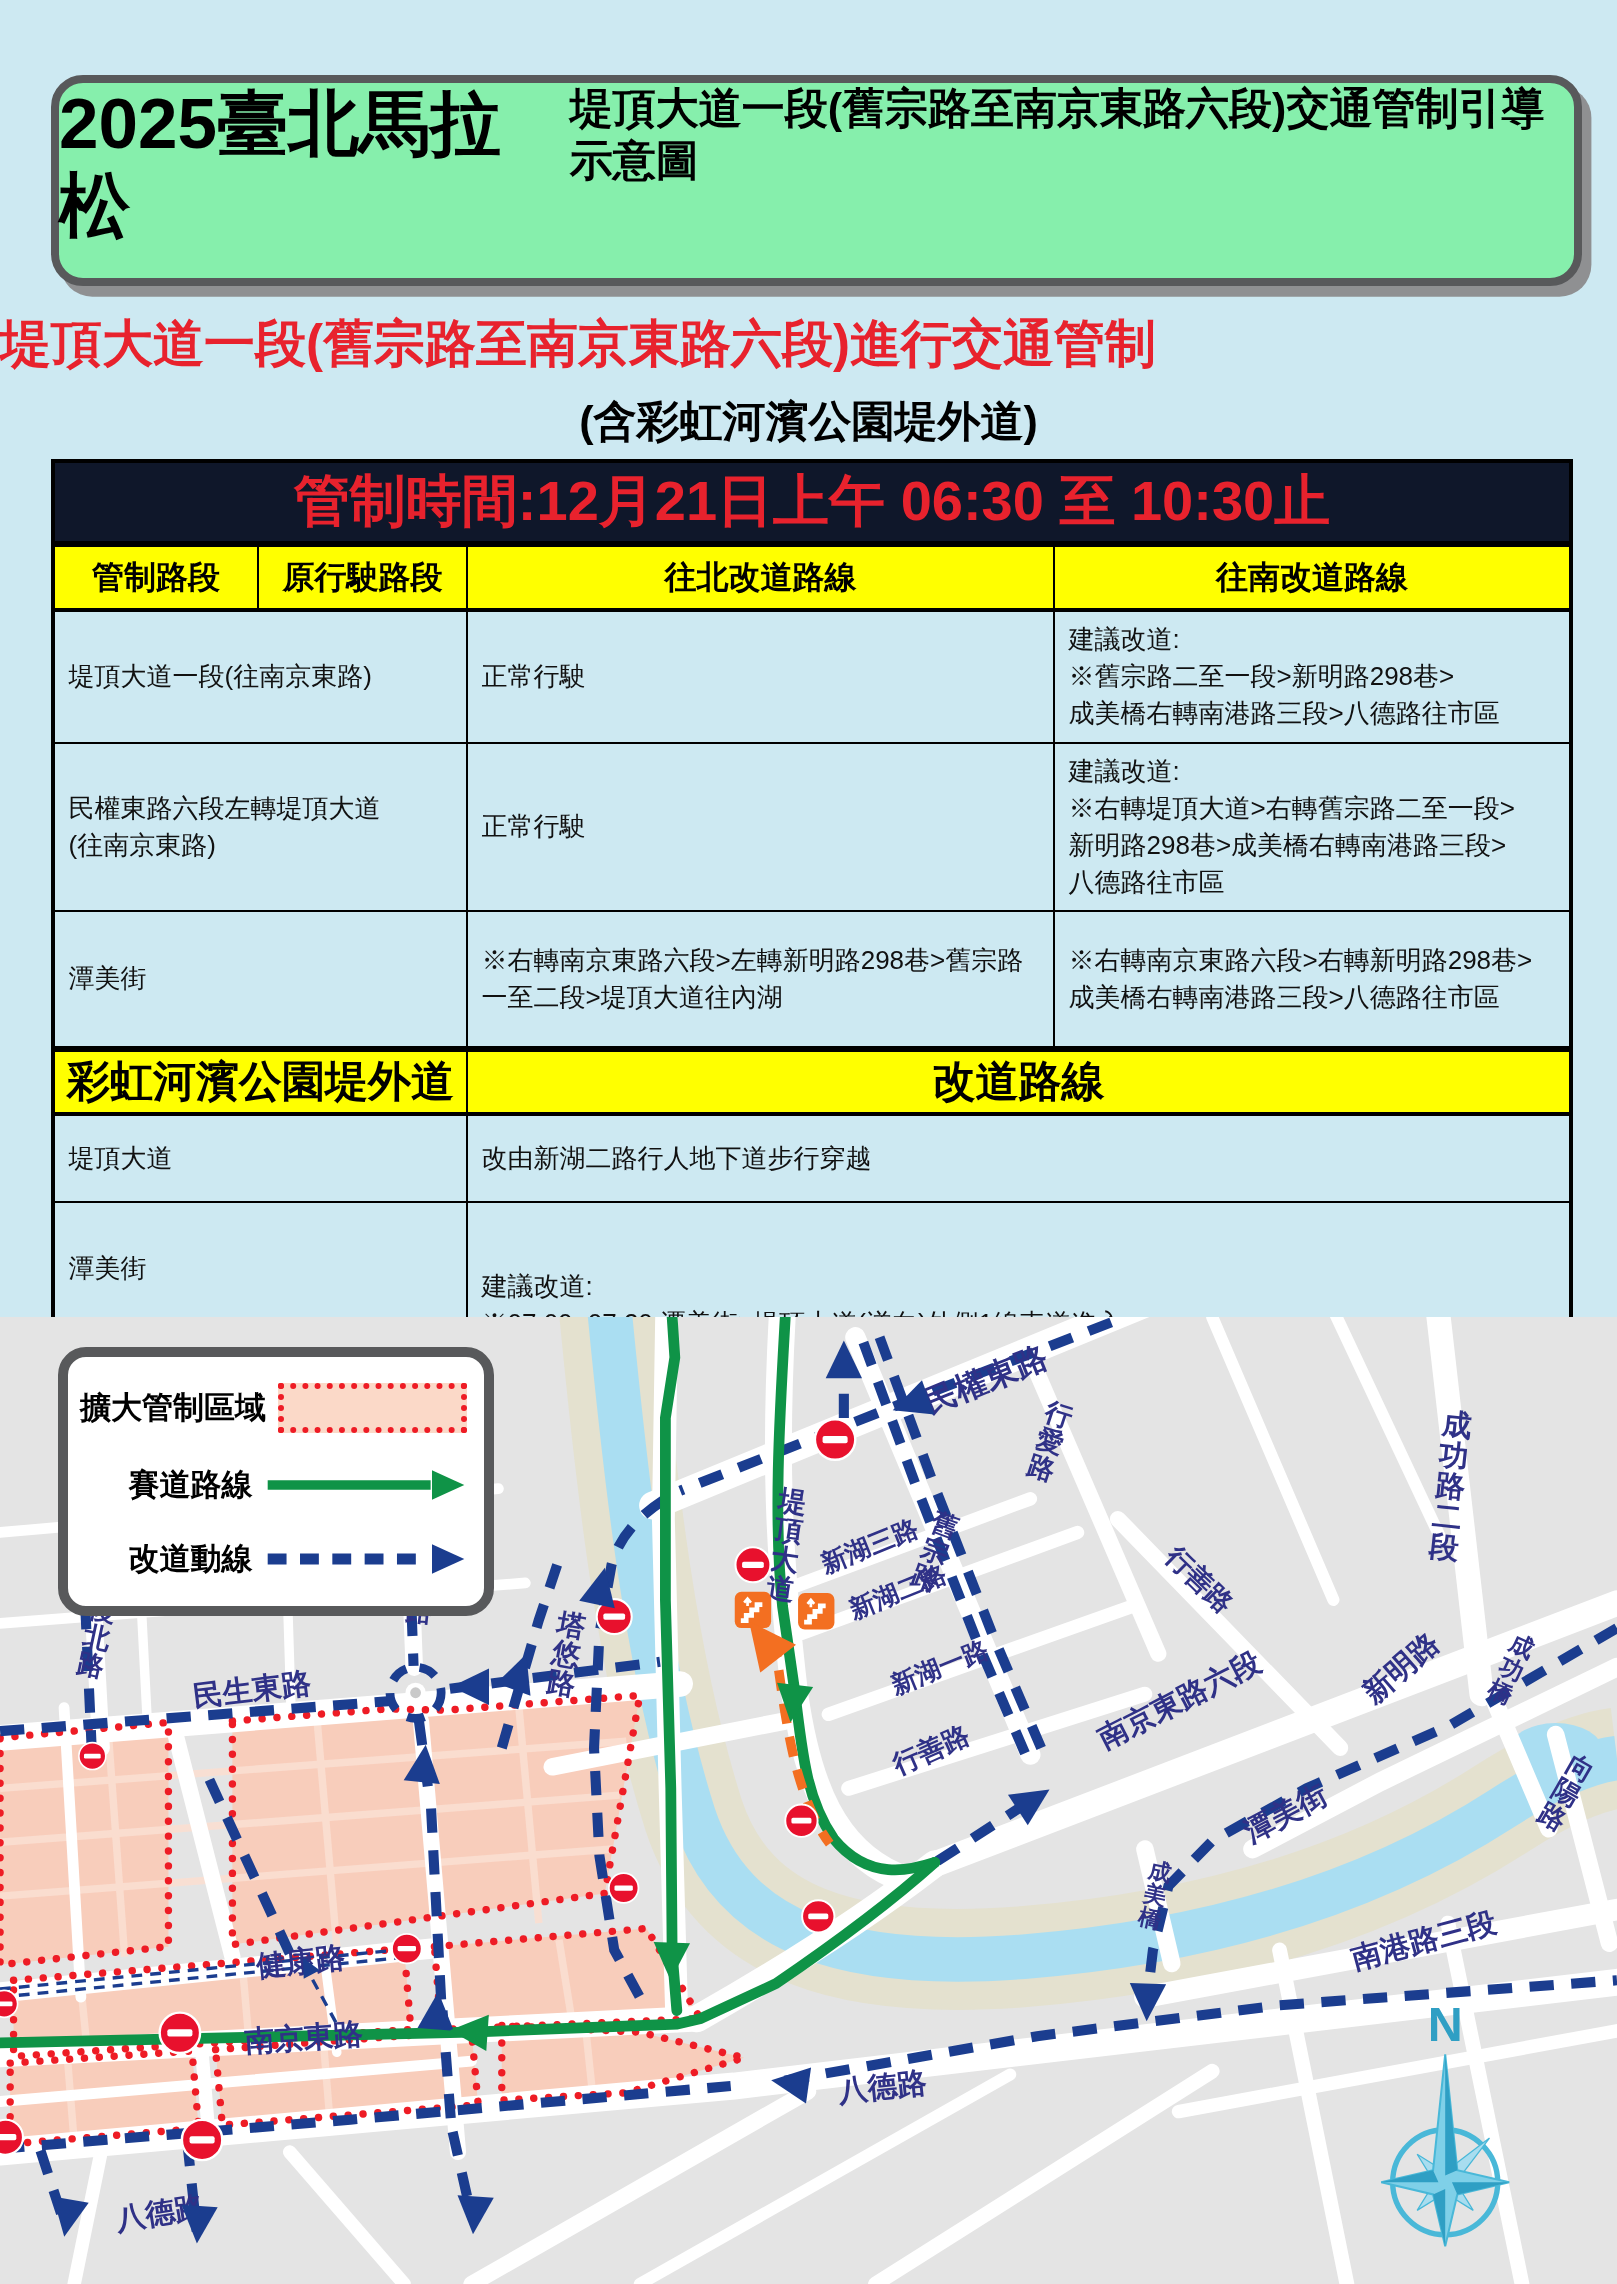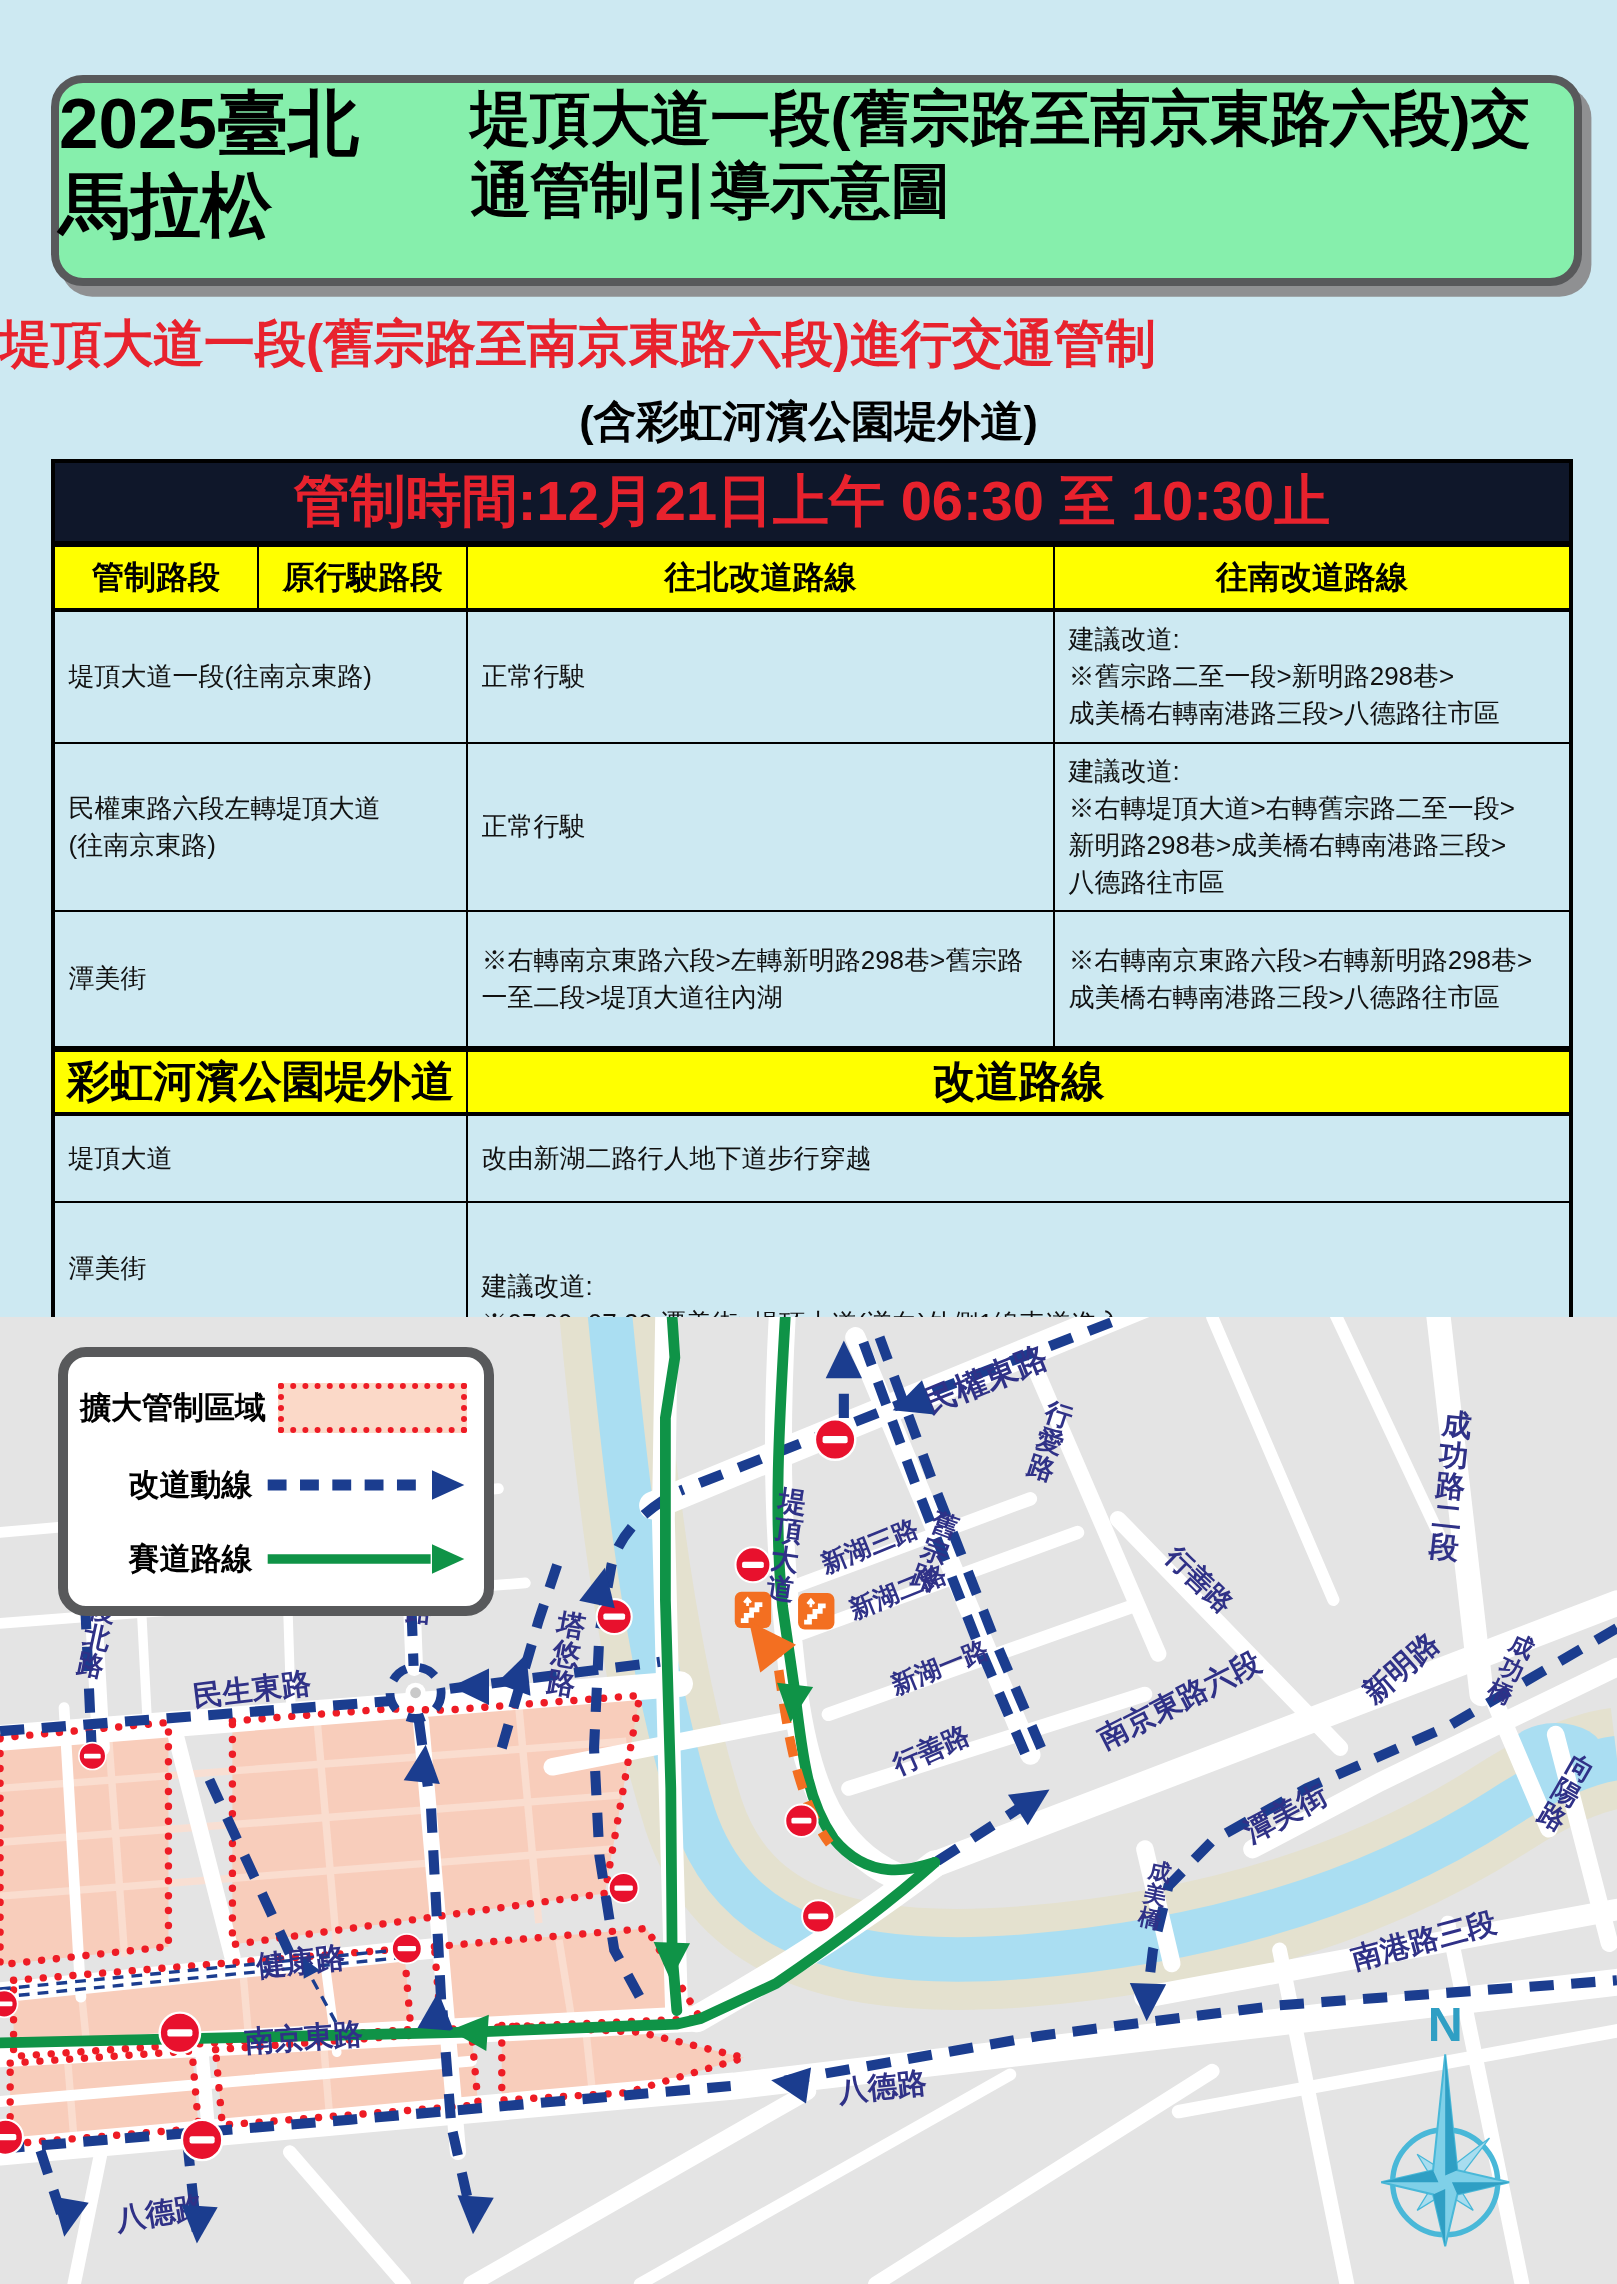--- a/index.html
+++ b/index.html
@@ -4,21 +4,21 @@
 <style>
   html,body{margin:0;padding:0;}
   body{font-family:"Liberation Sans",sans-serif;}
   #page{position:relative;width:1617px;height:2284px;background:#cde9f2;overflow:hidden;}
 
   
   .titleBox{position:absolute;left:51px;top:75px;width:1515px;height:195px;background:#86efac;
     border:8.8px solid #58595b;border-radius:32px;box-shadow:9.4px 10.8px 0 #8f9092;
     display:flex;flex-direction:row;justify-content:center;}
   .titleBox .t1{font-size:71px;font-weight:bold;color:#000;line-height:1.15;}
-  .titleBox .t2{font-size:60px;font-weight:bold;color:#000;line-height:1.2;margin-left:44px;}
+  .titleBox .t2{font-size:43px;font-weight:bold;color:#000;line-height:1.2;margin-left:44px;}
 
   .noticeRed{position:absolute;left:0;top:310px;width:100%;text-align:left;
     font-size:51px;font-weight:bold;color:#e8222d;}
   .noticeBlack{position:absolute;left:0;top:381px;width:100%;text-align:center;
     font-size:43px;font-weight:bold;color:#000;margin-top:12px;}
 
   
   .tableWrap{position:absolute;left:51px;top:459px;width:1519px;}
   table.ctrl{border-collapse:collapse;width:100%;table-layout:fixed;}
   table.ctrl td{border:2.7px solid #000;color:#111;vertical-align:middle;}
@@ -380,29 +380,29 @@
         <polygon points="-46,-27 10,0 -46,27" fill="#1b3d8f" transform="translate(452 956) rotate(-118) scale(0.5)"></polygon>
       </svg>
   </div>
 
   <div class="legend">
     <div class="lrow">
       <span class="llab">擴大管制區域</span>
       <span class="lswatch"></span>
     </div>
     <div class="lrow">
+      <span class="llab">賽道路線</span>
+      <svg width="202" height="38" viewBox="0 0 300 56">
+        <line x1="4" y1="28" x2="246" y2="28" stroke="#0f9347" stroke-width="14"></line>
+        <polygon points="248,6 296,28 248,50" fill="#0f9347"></polygon>
+      </svg>
+    </div>
+    <div class="lrow">
       <span class="llab">改道動線</span>
       <svg width="202" height="38" viewBox="0 0 300 56">
         <line x1="4" y1="28" x2="244" y2="28" stroke="#1b3d8f" stroke-width="16" stroke-dasharray="28 20"></line>
         <polygon points="248,6 296,28 248,50" fill="#1b3d8f"></polygon>
       </svg>
     </div>
-    <div class="lrow">
-      <span class="llab">賽道路線</span>
-      <svg width="202" height="38" viewBox="0 0 300 56">
-        <line x1="4" y1="28" x2="246" y2="28" stroke="#0f9347" stroke-width="14"></line>
-        <polygon points="248,6 296,28 248,50" fill="#0f9347"></polygon>
-      </svg>
-    </div>
   </div>
 
 </div>
 
 
 </body></html>

